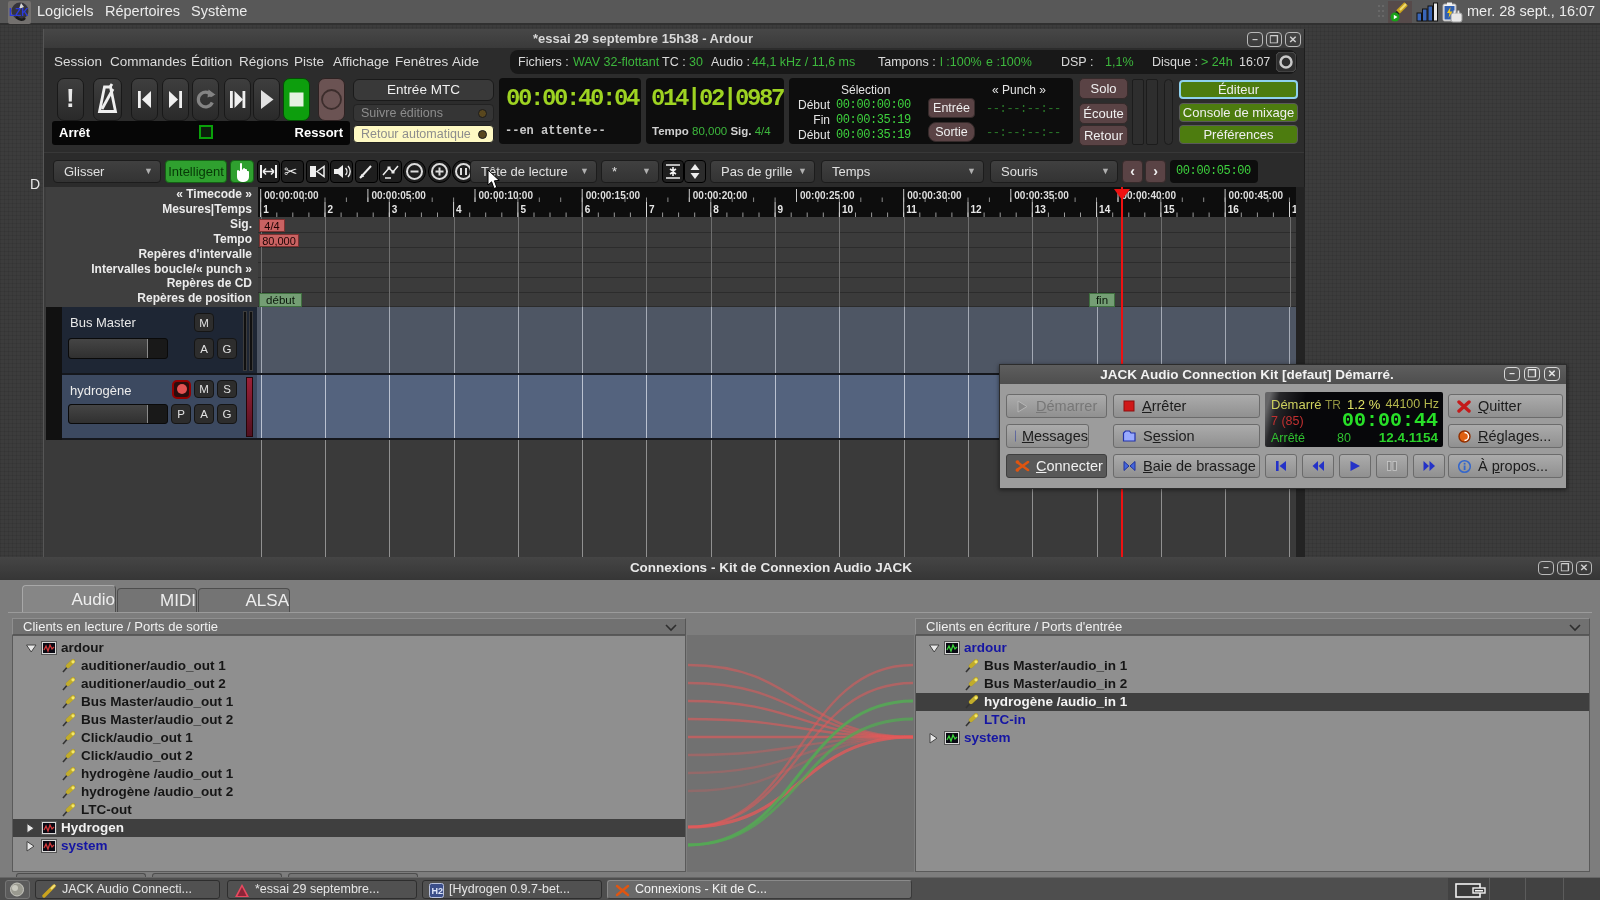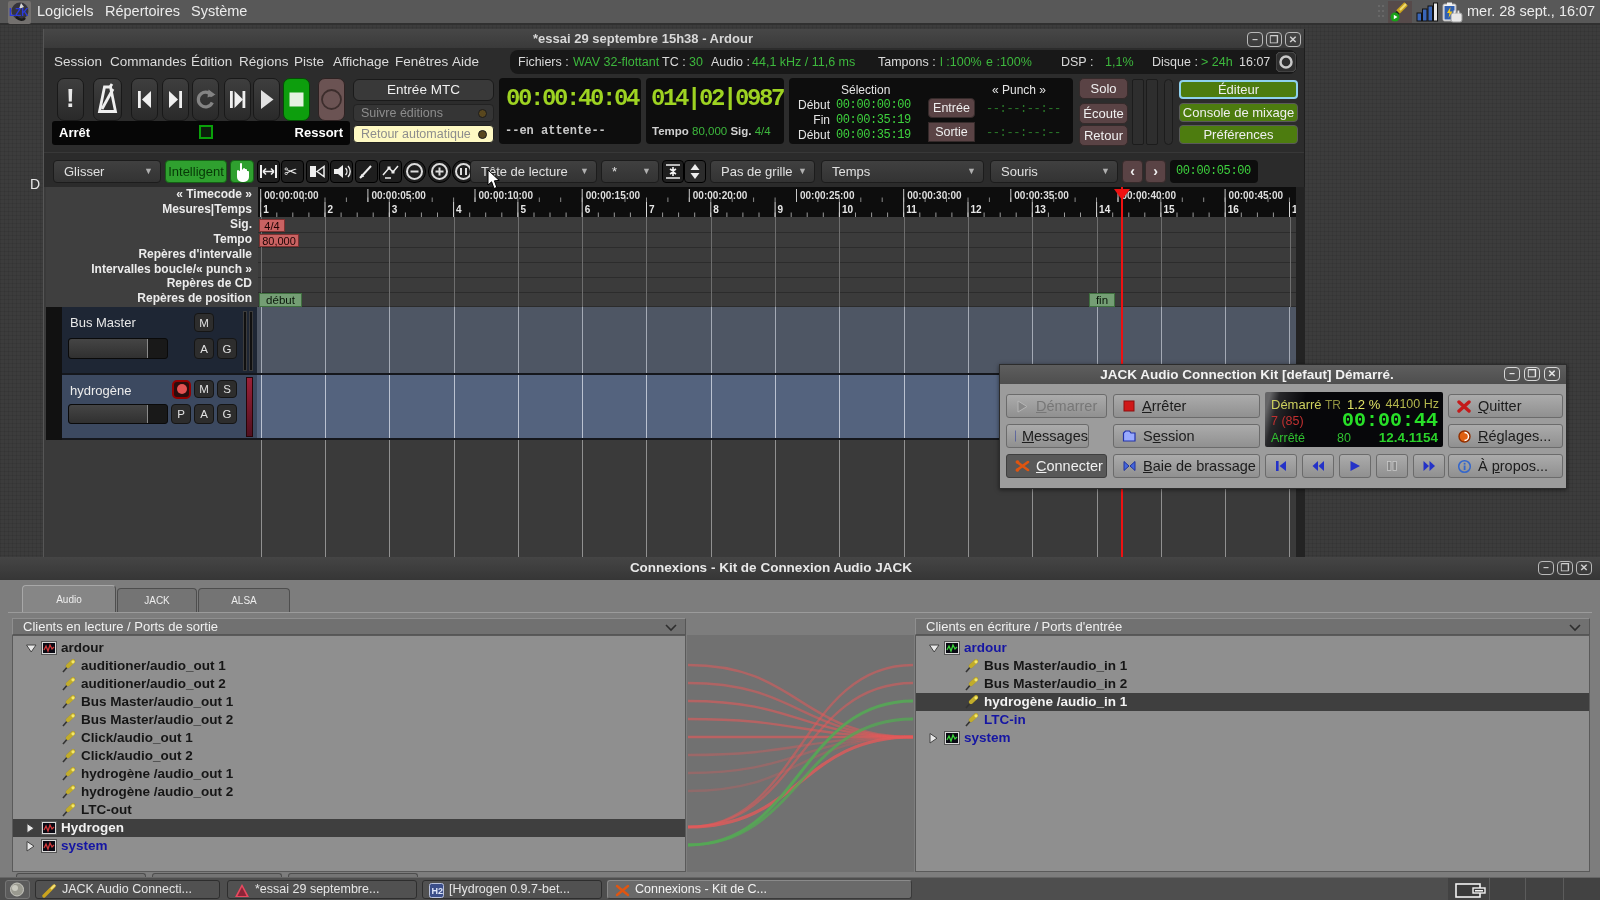--- a/index.html
+++ b/index.html
@@ -67,21 +67,21 @@
   .jbtn { position:absolute; background:linear-gradient(#ababab,#909090); border:1px solid #6b6b6b;
     border-radius:3px; color:#1c1c1c; font-size:14.5px; display:flex; align-items:center;
     justify-content:flex-start; padding-left:8px; gap:6px; height:24px; }
   .jbtn u { text-decoration:underline; }
   
   #connwin { position:absolute; left:0; top:557px; width:1600px; height:320px; background:#7d7d7d; }
   #conn-title { position:absolute; left:0; top:0; width:1600px; height:23px; padding-right:58px;
     background:linear-gradient(#454545,#363636); color:#e8e8e8; font-weight:bold;
     font-size:13.5px; text-align:center; line-height:22px; }
   .tab { position:absolute; border:1px solid #4e4e4e; border-bottom:none;
-    border-radius:4px 4px 0 0; color:#ededed; font-size:10px; text-align:center; }
+    border-radius:4px 4px 0 0; color:#ededed; font-size:17px; text-align:right; }
   .phead { position:absolute; height:17px; background:#717171; border:1px solid #565656;
     border-top-color:#8f8f8f; border-left-color:#8f8f8f; color:#f0f0f0; font-size:13px;
     line-height:15px; padding-left:10px; }
   .plist { position:absolute; background:#8f8f8f; border:1px solid #5a5a5a; }
   .prow { position:absolute; left:0; width:100%; height:18px; font-size:13.5px; color:#161616;
     line-height:18px; white-space:pre;font-weight:bold; }
   .selrow { background:#3f3f3f; color:#f2f2f2; }
   
   #taskbar { position:absolute; left:0; top:877px; width:1600px; height:23px;
     background:#4e4e4e; border-top:1px solid #666; }
@@ -233,21 +233,21 @@
     <div class="clockpanel" style="left:745px; top:3px; width:284px; height:66px;">
       <span class="abs" style="left:52px; top:5px; color:#e4e4e4; font-size:12px;">Sélection</span>
       <span class="abs" style="left:1px; top:20px; width:40px; text-align:right; color:#e4e4e4; font-size:12px;">Début</span>
       <span class="abs" style="left:1px; top:35px; width:40px; text-align:right; color:#e4e4e4; font-size:12px;">Fin</span>
       <span class="abs" style="left:1px; top:50px; width:40px; text-align:right; color:#e4e4e4; font-size:12px;">Début</span>
       <span class="medclock abs" style="left:47px; top:20px;">00:00:00:00</span>
       <span class="medclock abs" style="left:47px; top:35px;">00:00:35:19</span>
       <span class="medclock abs" style="left:47px; top:50px;">00:00:35:19</span>
       <span class="abs" style="left:203px; top:5px; color:#e4e4e4; font-size:12px;">« Punch »</span>
       <div class="abs" style="left:139px; top:20px; width:47px; height:20px; background:#5a4345; border:1px solid #352a2a; border-radius:4px; color:#f0f0f0; font-size:12.5px; text-align:center; line-height:18px;">Entrée</div>
-      <div class="abs" style="left:139px; top:44px; width:47px; height:20px; background:#5a4345; border:1px solid #352a2a; border-radius:0; color:#f0f0f0; font-size:12.5px; text-align:center; line-height:18px;">Sortie</div>
+      <div class="abs" style="left:139px; top:44px; width:47px; height:20px; background:#5a4345; border:1px solid #352a2a; border-radius:8px; color:#f0f0f0; font-size:12.5px; text-align:center; line-height:18px;">Sortie</div>
       <span class="medclock abs" style="left:197px; top:24px; color:#2a7a2a;">--:--:--:--</span>
       <span class="medclock abs" style="left:197px; top:48px; color:#2a7a2a;">--:--:--:--</span>
     </div>
     <div class="solo-btn" style="top:3px;">Solo</div>
     <div class="solo-btn" style="top:28px;">Écoute</div>
     <div class="solo-btn" style="top:50px;">Retour</div>
 
     <div class="abs" style="left:1088px; top:4px; width:12px; height:66px; background:#2e2e2e; border:1px solid #1c1c1c; border-radius:2px;"></div>
     <div class="abs" style="left:1102px; top:4px; width:12px; height:66px; background:#2e2e2e; border:1px solid #1c1c1c; border-radius:2px;"></div>
     <div class="abs" style="left:1120px; top:4px; width:9px; height:66px; background:#2e2e2e; border:1px solid #1c1c1c; border-radius:5px;"></div>
@@ -568,21 +568,21 @@
         <path d="M8.5 2 L14 7 L8.5 12 Z" fill="#2432c8"></path>
       </svg>
     </div>
 </div>
 <div id="connwin">
   <div id="conn-title">Connexions - Kit de Connexion Audio JACK</div>
   <div class="wbtn" style="left:1538px; top:4px; height:14px; line-height:12px;">–</div>
   <div class="wbtn" style="left:1557px; top:4px; height:14px; line-height:12px;">❐</div>
   <div class="wbtn" style="left:1576px; top:4px; height:14px; line-height:12px;">✕</div>
   <div class="tab" style="left:22px; top:28px; width:94px; height:28px; background:#868686; line-height:27px; border-color:#a8a8a8 #4e4e4e #868686 #a8a8a8;">Audio</div>
-  <div class="tab" style="left:117px; top:31px; width:80px; height:25px; background:#747474; line-height:24px;">JACK</div>
+  <div class="tab" style="left:117px; top:31px; width:80px; height:25px; background:#747474; line-height:24px;">MIDI</div>
   <div class="tab" style="left:198px; top:31px; width:92px; height:25px; background:#747474; line-height:24px;">ALSA</div>
   <div class="abs" style="left:8px; top:55px; width:1584px; height:1px; background:#9b9b9b;"></div>
   <div class="phead" style="left:12px; top:61px; width:674px;">Clients en lecture / Ports de sortie<svg class="abs" style="right:8px; top:5px;" width="12" height="8">
         <path d="M1 1 L6 6 L11 1" stroke="#2e2e2e" stroke-width="1.6" fill="none"></path>
       </svg></div>
   <div class="plist" style="left:12px; top:78px; width:674px; height:237px;">
     <div class="prow" style="top:2.5px;"><svg class="abs" style="left:13px; top:5px;" width="11" height="9">
           <path d="M0.5 1 H10 L5.2 8 Z" fill="#e8e8e8" stroke="#444"></path>
         </svg><svg class="abs" style="left:28px; top:2px;" width="16" height="14">
           <rect x="0.5" y="0.5" width="15" height="13" fill="#d8d8d8" stroke="#555"></rect>

